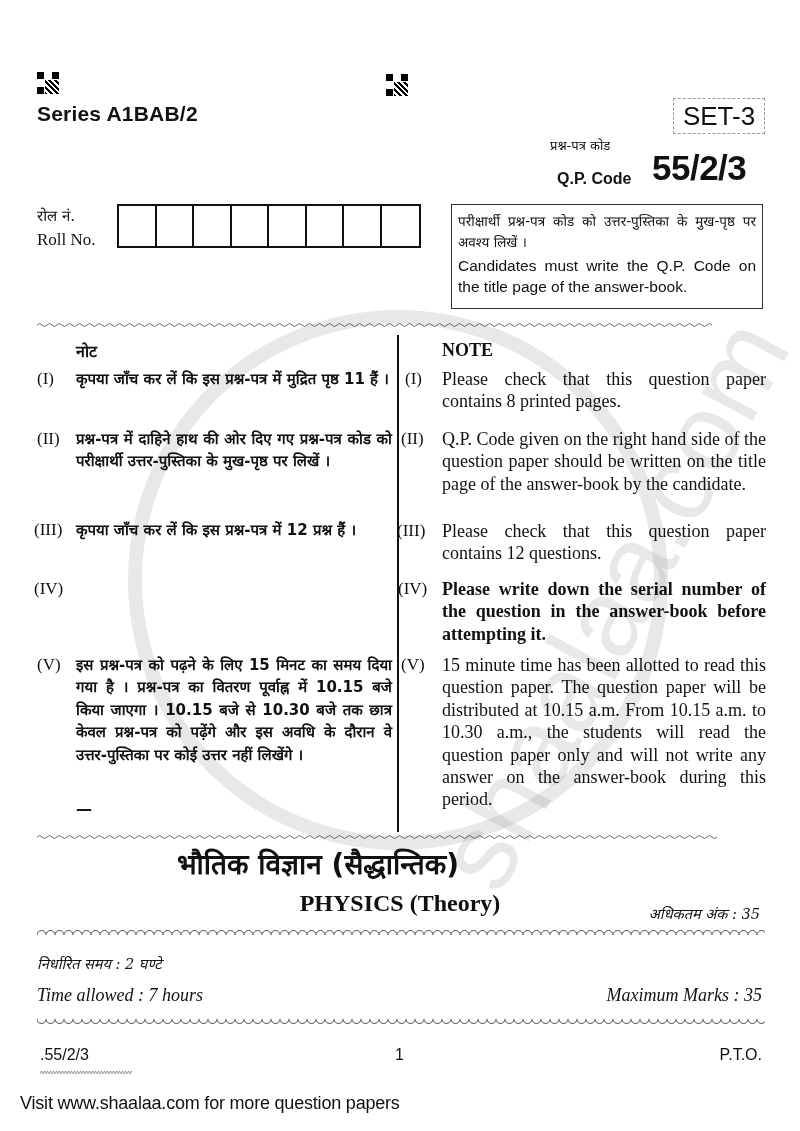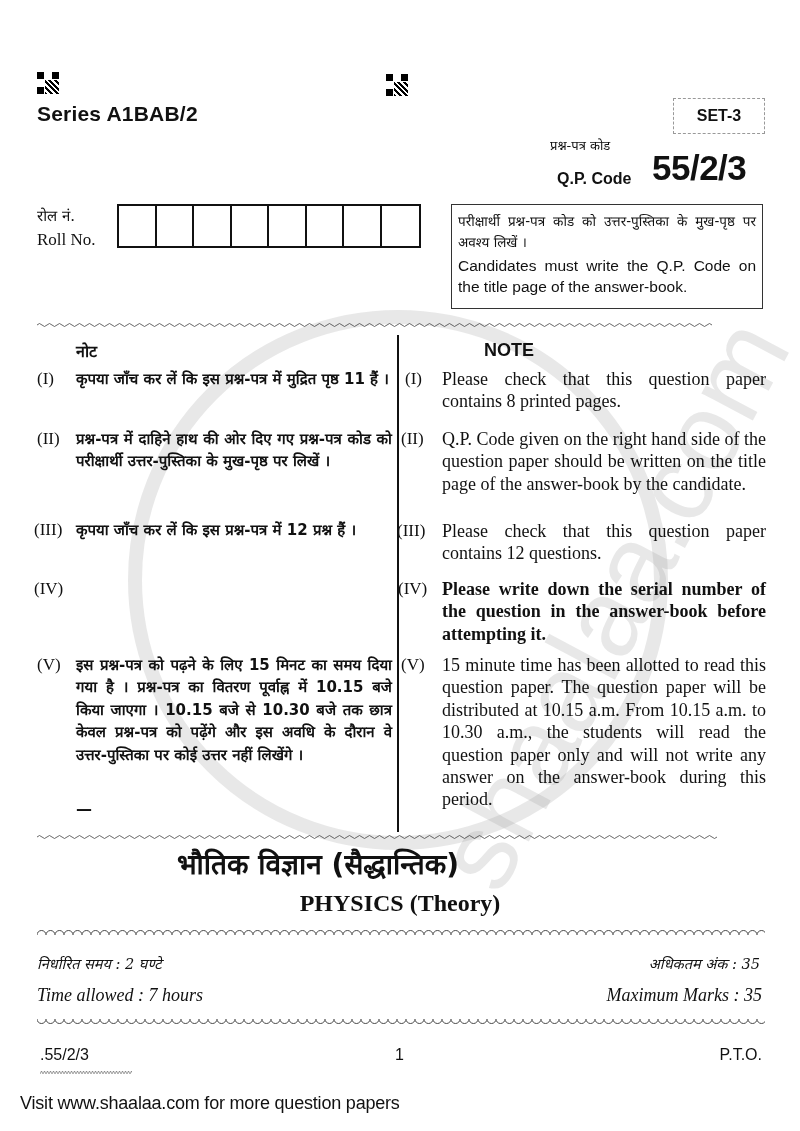--- a/index.html
+++ b/index.html
@@ -12,21 +12,21 @@
   .qr { position: absolute; width: 22px; height: 22px; background:
       linear-gradient(#000,#000) 0 0/7px 7px no-repeat,
       linear-gradient(#000,#000) 15px 0/7px 7px no-repeat,
       linear-gradient(#000,#000) 0 15px/7px 7px no-repeat,
       repeating-linear-gradient(45deg,#000 0 2px,#fff 2px 4px) 8px 8px/14px 14px no-repeat;
   }
 
   .series { left: 37px; top: 102px; font-family: "Liberation Sans", sans-serif; font-weight: bold; font-size: 21px; letter-spacing: 0.2px; }
 
   .set-box { left: 673px; top: 98px; width: 92px; height: 36px; border: 1px dashed #999; display:flex; align-items:center; justify-content:center; }
-  .set-box span { font-family: "Liberation Sans", sans-serif; font-weight: bold; font-size: 16px; }
+  .set-box span { font-family: "Liberation Sans", sans-serif; font-weight: normal; font-size: 26px; }
 
   .qp-hi { left: 550px; top: 136px; font-family: "DejaVu Sans", sans-serif; font-size: 13px; font-weight: normal; }
   .qp-en { left: 557px; top: 170px; font-family: "Liberation Sans", sans-serif; font-size: 16px; font-weight: bold; }
   .qp-num { left: 652px; top: 148px; font-family: "Liberation Sans", sans-serif; font-size: 35px; font-weight: bold; letter-spacing: -0.5px; }
 
   .roll-hi { left: 37px; top: 205px; font-size: 15px; font-family: "DejaVu Serif", serif; }
   .roll-en { left: 37px; top: 230px; font-size: 17px; font-family: "Liberation Serif", serif; }
   .roll-grid { left: 117px; top: 204px; display: flex; border: 2px solid #111; }
   .roll-cell { width: 37.5px; height: 40px; border-right: 2px solid #111; }
   .roll-cell:last-child { border-right: none; }
@@ -34,36 +34,36 @@
   .instr-box { left: 451px; top: 204px; width: 312px; height: 105px; border: 1.5px solid #333; padding: 6px 6px; font-size: 14.5px; line-height: 21px; }
   .instr-box .hi { font-family: "DejaVu Sans", sans-serif; font-size: 13.5px; text-align: justify; text-align-last: left; }
   .instr-box .en { font-family: "Liberation Sans", sans-serif; font-size: 15.5px; text-align: justify; margin-top: 2px; }
 
   .wavy { position: absolute; height: 6px; overflow: hidden; }
   .wavy svg { display:block; }
 
   .col-divider { left: 397px; top: 335px; width: 2px; height: 497px; background: #111; }
 
   .note-hi-head { left: 76px; top: 340px; font-family: "DejaVu Sans", sans-serif; font-weight: bold; font-size: 16px; }
-  .note-en-head { left: 442px; top: 340px; font-family: Liberation Sans, sans-serif; font-weight: bold; font-size: 18px; margin-left: 42px; }
+  .note-en-head { left: 442px; top: 340px; font-family: Liberation Serif, serif; font-weight: bold; font-size: 18px; }
 
   .item { position: absolute; display: flex; }
   .item .num { font-family: "Liberation Serif", serif; font-size: 17px; line-height: 22px; }
   .item .txt { text-align: justify; }
   .left .txt { font-family: "DejaVu Sans", sans-serif; font-size: 15px; line-height: 22.4px; width: 316px; font-weight: bold; }
   .right .txt { font-family: "Liberation Serif", serif; font-size: 18px; line-height: 22.4px; width: 324px; }
   .txt.bold { font-weight: bold; }
   .jl { text-align: justify; text-align-last: left; }
 
   .title-hi { left: 0; width: 636px; top: 844px; text-align: center; font-family: "DejaVu Sans", sans-serif; font-size: 28px; font-weight: bold; }
   .title-en { left: 0; width: 800px; top: 890px; text-align: center; font-family: "Liberation Serif", serif; font-size: 24px; font-weight: bold; }
 
   .time-hi { left: 37px; top: 953px; font-family: "DejaVu Serif", serif; font-style: italic; font-size: 14.5px; }
   .time-en { left: 37px; top: 985px; font-family: "Liberation Serif", serif; font-style: italic; font-size: 18px; }
-  .marks-hi { right: 40px; top: 953px; font-family: "DejaVu Serif", serif; font-style: italic; font-size: 14.5px; }
+  .marks-hi { right: 40px; top: 903px; font-family: "DejaVu Serif", serif; font-style: italic; font-size: 14.5px; }
   .marks-en { right: 38px; top: 985px; font-family: "Liberation Serif", serif; font-style: italic; font-size: 18px; }
 
   .foot-code { left: 40px; top: 1046px; font-family: "Liberation Sans", sans-serif; font-size: 16px; }
   .foot-page { left: 395px; top: 1046px; font-family: "Liberation Sans", sans-serif; font-size: 16px; }
   .foot-pto { right: 38px; top: 1046px; font-family: "Liberation Sans", sans-serif; font-size: 16px; }
   .visit { left: 20px; top: 1093px; font-family: "Liberation Sans", sans-serif; font-size: 18px; letter-spacing: -0.2px; }
 
   .watermark { left: 128px; top: 310px; width: 540px; height: 540px; border-radius: 50%; border: 14px solid rgba(150,150,150,0.22); pointer-events: none; }
   .watermark-text { left: 300px; top: 540px; transform: rotate(-62deg); font-family: "Liberation Sans", sans-serif; font-size: 110px; color: rgba(150,150,150,0.22); pointer-events: none; white-space: nowrap; }
 </style>

